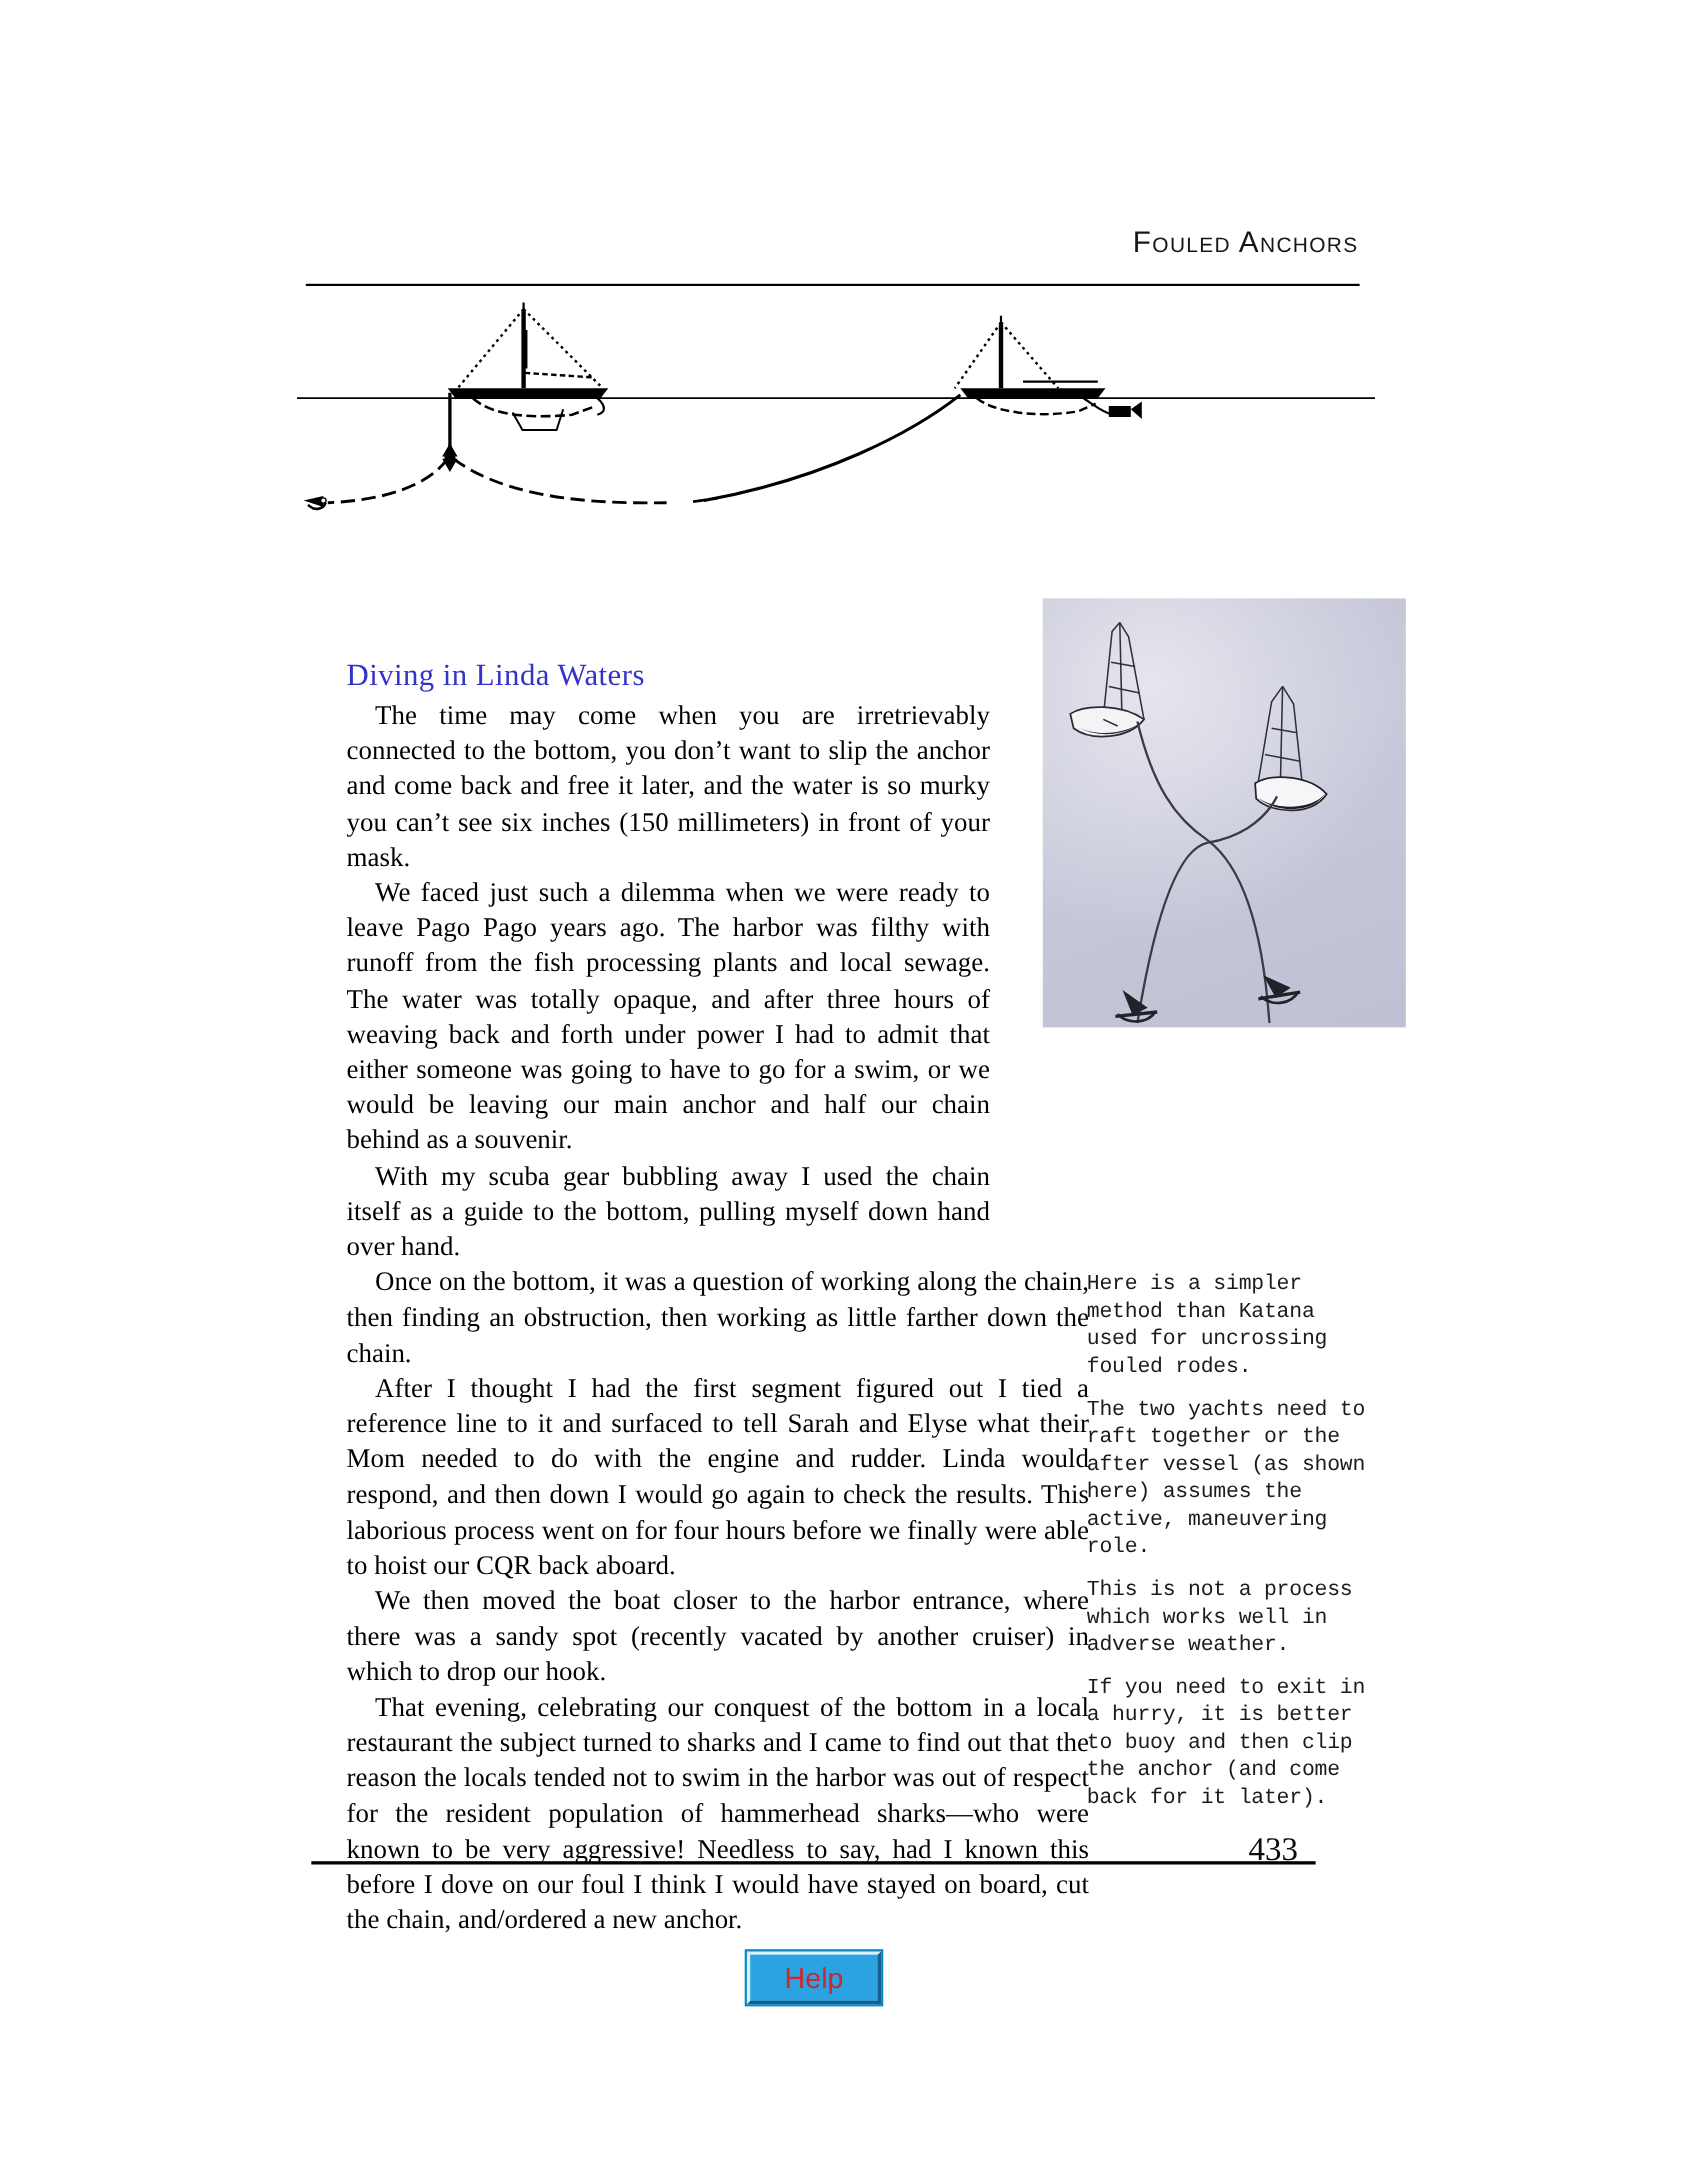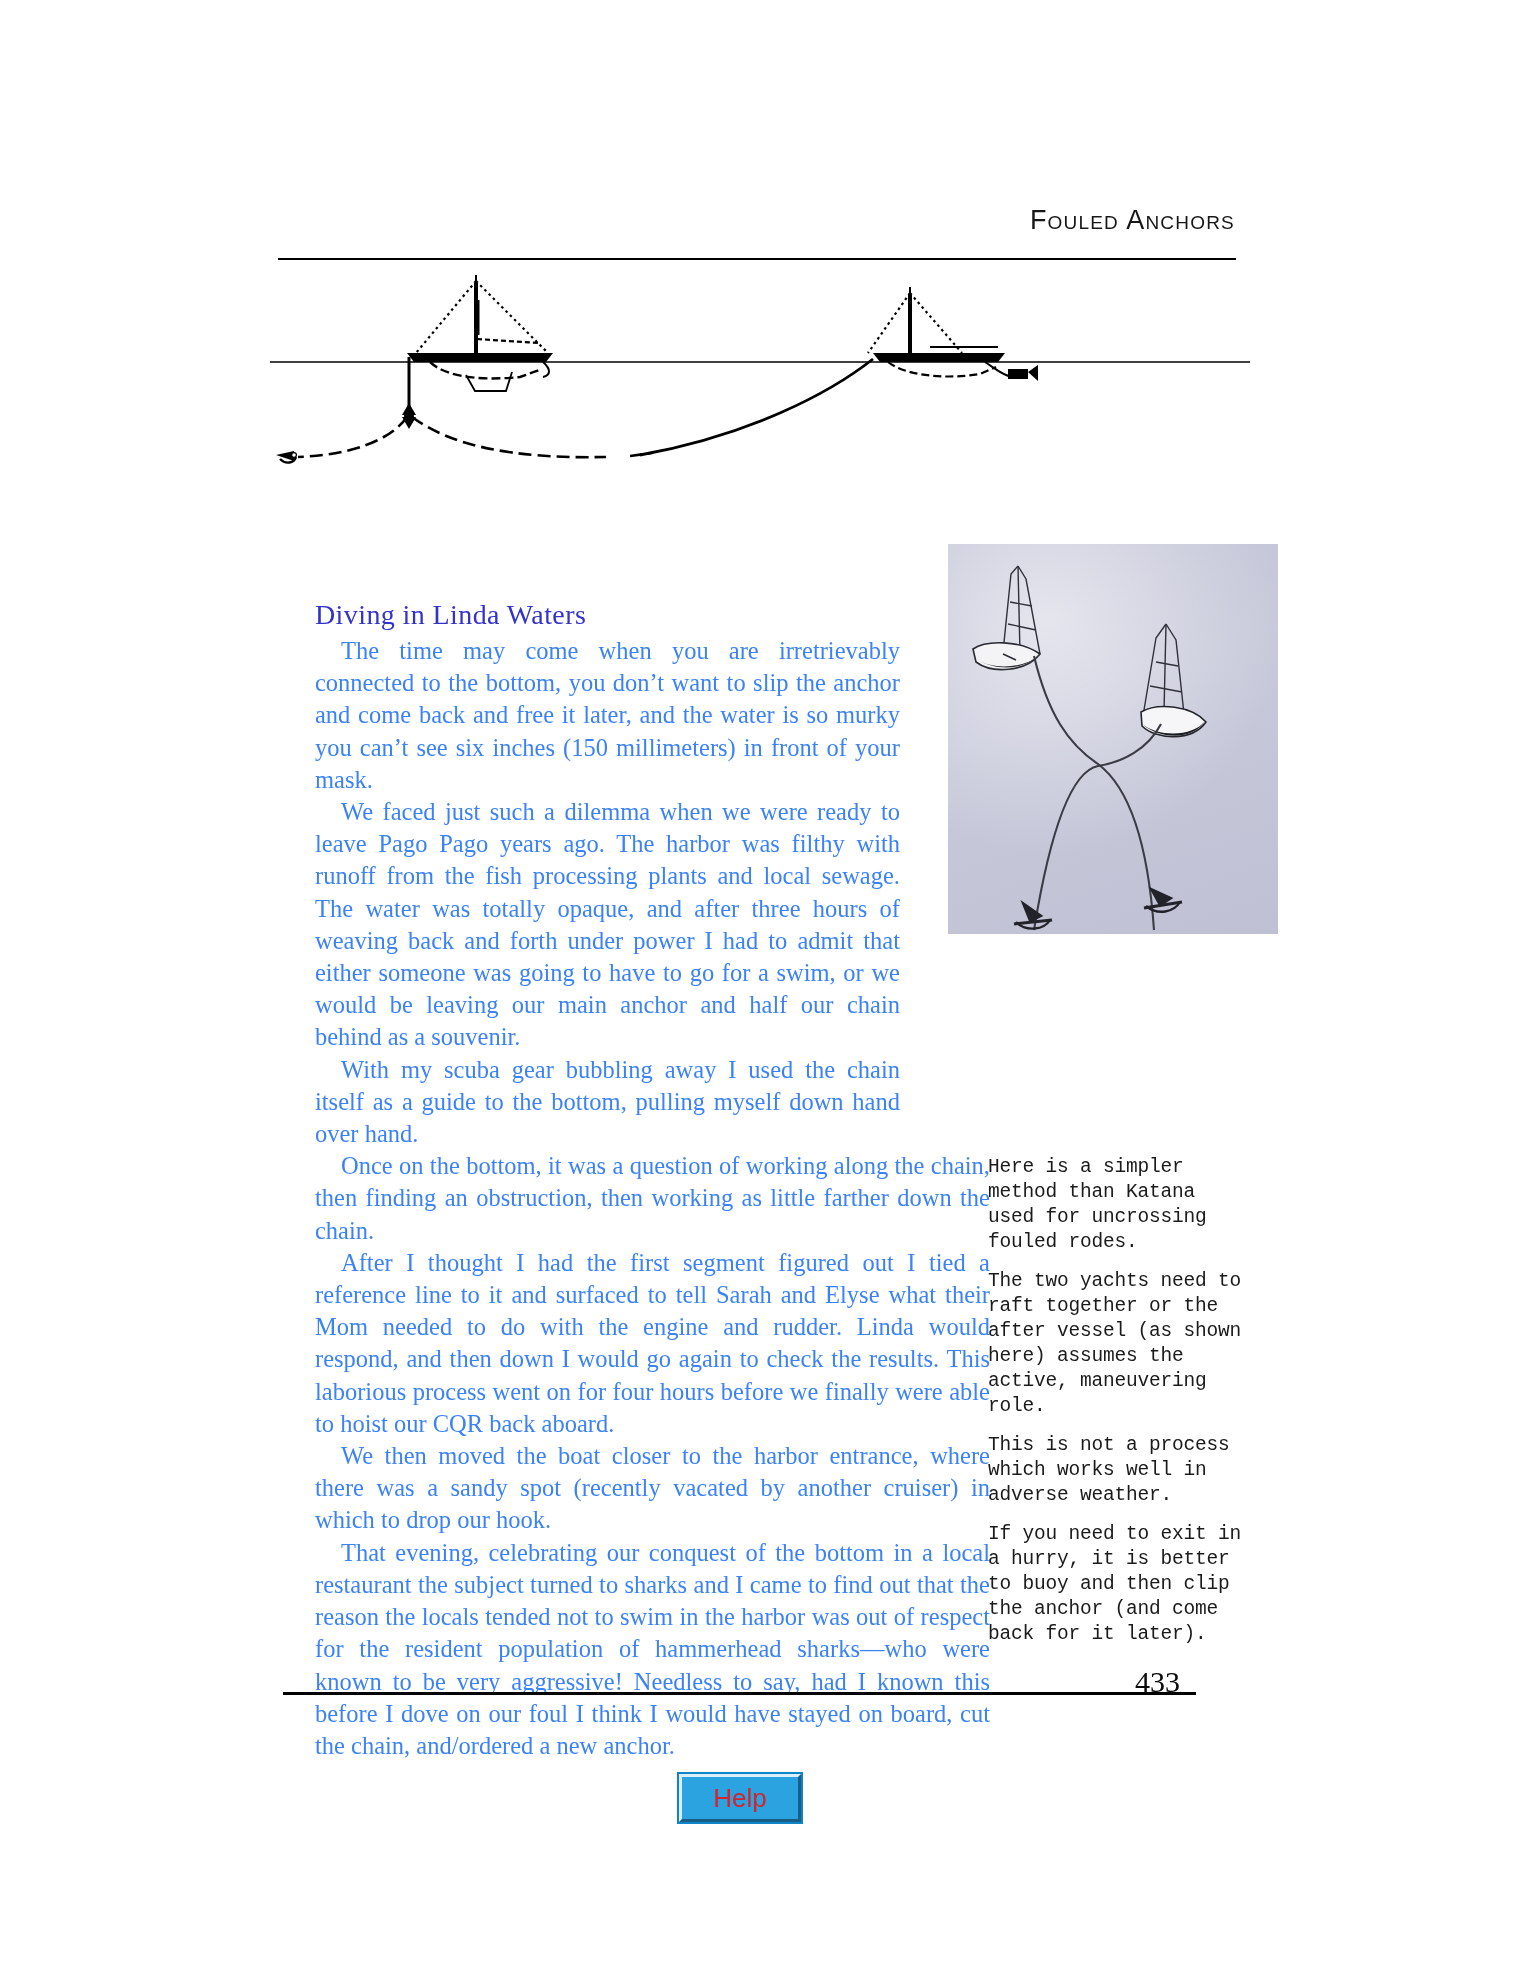--- a/index.html
+++ b/index.html
@@ -69,21 +69,21 @@
     font-size: 28px;
     line-height: 30px;
     margin: 0 0 5px 0;
     font-weight: 400;
     letter-spacing: 0.4px;
   }
   .para {
     margin: 0;
     font-size: 24.5px;
     line-height: 32.2px;
-    color: #3b82f6;
+    color: #000000;
     text-indent: 26px;
     text-align: justify;
     hyphens: manual;
   }
   
   .narrow { width: 585px; }
   .wide   { width: 675px; }
 
   
   #photo-figure {

